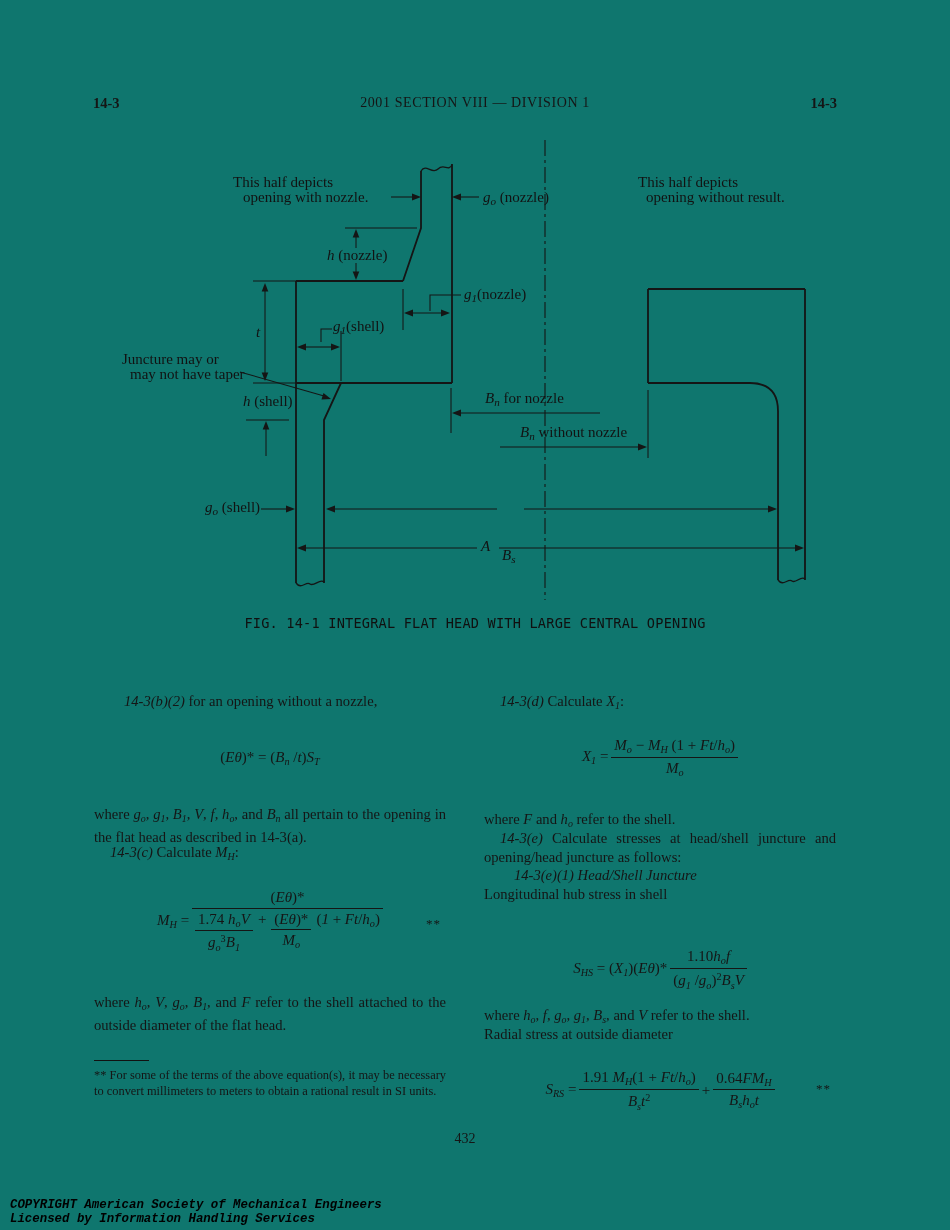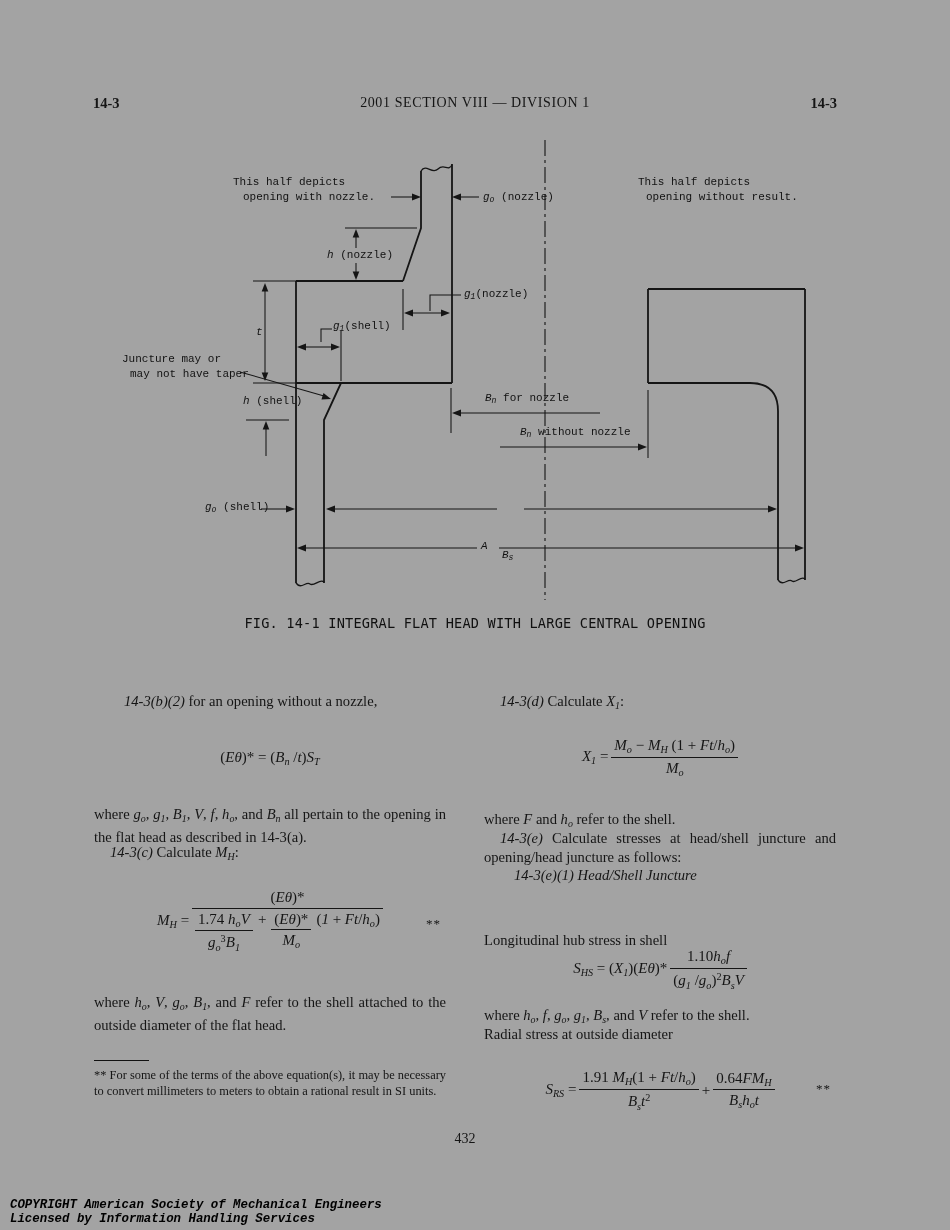--- a/index.html
+++ b/index.html
@@ -1,30 +1,30 @@
 <!DOCTYPE html>
 <html><head>
 <meta charset="utf-8">
 <style>
   html,body{margin:0;padding:0;background:#e8e8e8;}
-  #page{position:relative;width:950px;height:1230px;background:#a3a3a3;overflow:hidden;
+  #page{position:relative;width:950px;height:1230px;background:#0f766e;overflow:hidden;
         font-family:"Liberation Serif",serif;color:#151515;}
   
   .t-r{font-style:normal;}
   .t-i{font-style:italic;}
   .t-sub{font-style:italic;font-size:0.68em;vertical-align:-0.34em;}
   .t-sup{font-style:normal;font-size:0.68em;vertical-align:0.5em;}
   
   .hdr{position:absolute;top:95px;font-size:14px;}
   .hdr-num{font-weight:bold;font-size:14.5px;}
   .hdr-center{left:0;right:0;text-align:center;letter-spacing:0.6px;}
   
   #diagram{position:absolute;left:0;top:0;width:950px;height:1230px;}
   
-  .dlabel{position:absolute;font-family:Liberation Mono, monospace;font-size:11px;
+  .dlabel{position:absolute;font-family:Liberation Serif, serif;font-size:15px;
           color:#121212;white-space:nowrap;line-height:15px;}
   .dlabel .t-sub{font-size:0.74em;vertical-align:-0.28em;}
   
   .caption{position:absolute;top:615px;left:0;right:0;text-align:center;
            font-family:"DejaVu Sans Mono",monospace;font-size:13.6px;letter-spacing:0.2px;color:#101010;}
   
   .para{position:absolute;width:352px;font-size:14.6px;line-height:19px;text-align:justify;}
   .lcol{left:94px;}
   .rcol{left:484px;}
   .ind16{text-indent:16px;}
@@ -189,21 +189,21 @@
       <span class="fr">
         <span class="n"><span class="t-i">M</span><span class="t-sub">o</span><span class="t-r"> − </span><span class="t-i">M</span><span class="t-sub">H</span><span class="t-r"> (1 + </span><span class="t-i">Ft</span><span class="t-r">/</span><span class="t-i">h</span><span class="t-sub">o</span><span class="t-r">)</span></span>
         <span class="d"><span class="t-i">M</span><span class="t-sub">o</span></span>
       </span>
     </span>
   </div>
 
   <div class="para rcol single" style="top:810px;"><span class="t-r">where </span><span class="t-i">F</span><span class="t-r"> and </span><span class="t-i">h</span><span class="t-sub">o</span><span class="t-r"> refer to the shell.</span></div>
   <div class="para rcol ind16" style="top:829px;"><span class="t-i">14-3(e)</span><span class="t-r"> Calculate stresses at head/shell juncture and opening/head juncture as follows:</span></div>
   <div class="para rcol single ind30" style="top:866px;"><span class="t-i">14-3(e)(1) Head/Shell Juncture</span></div>
-  <div class="para rcol single" style="top:885px;margin-top:46px;"><span class="t-r">Longitudinal hub stress in shell</span></div>
+  <div class="para rcol single" style="top:885px;"><span class="t-r">Longitudinal hub stress in shell</span></div>
 
   <div class="eq rcol" style="top:930px;margin-top:17px;">
     <span class="eqrow">
       <span><span class="t-i">S</span><span class="t-sub">HS</span><span class="t-r"> = (</span><span class="t-i">X</span><span class="t-sub">1</span><span class="t-r">)(</span><span class="t-i">Eθ</span><span class="t-r">)*</span></span>
       <span class="fr">
         <span class="n"><span class="t-r">1.10</span><span class="t-i">h</span><span class="t-sub">o</span><span class="t-i">f</span></span>
         <span class="d"><span class="t-r">(</span><span class="t-i">g</span><span class="t-sub">1</span><span class="t-r"> /</span><span class="t-i">g</span><span class="t-sub">o</span><span class="t-r">)</span><span class="t-sup">2</span><span class="t-i">B</span><span class="t-sub">s</span><span class="t-i">V</span></span>
       </span>
     </span>
   </div>

